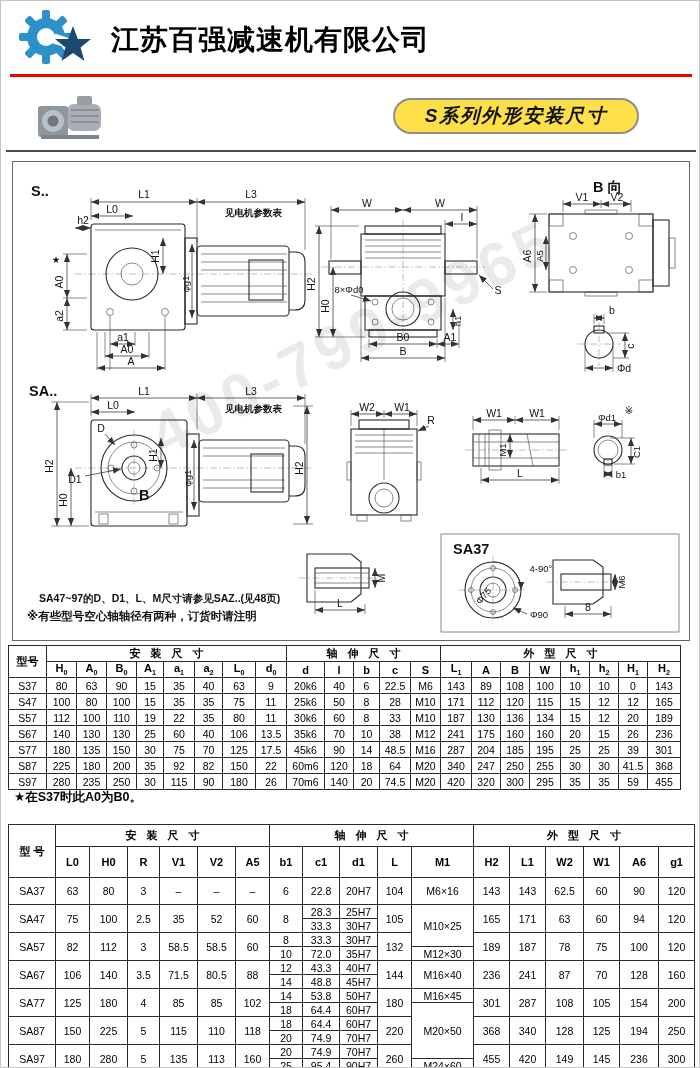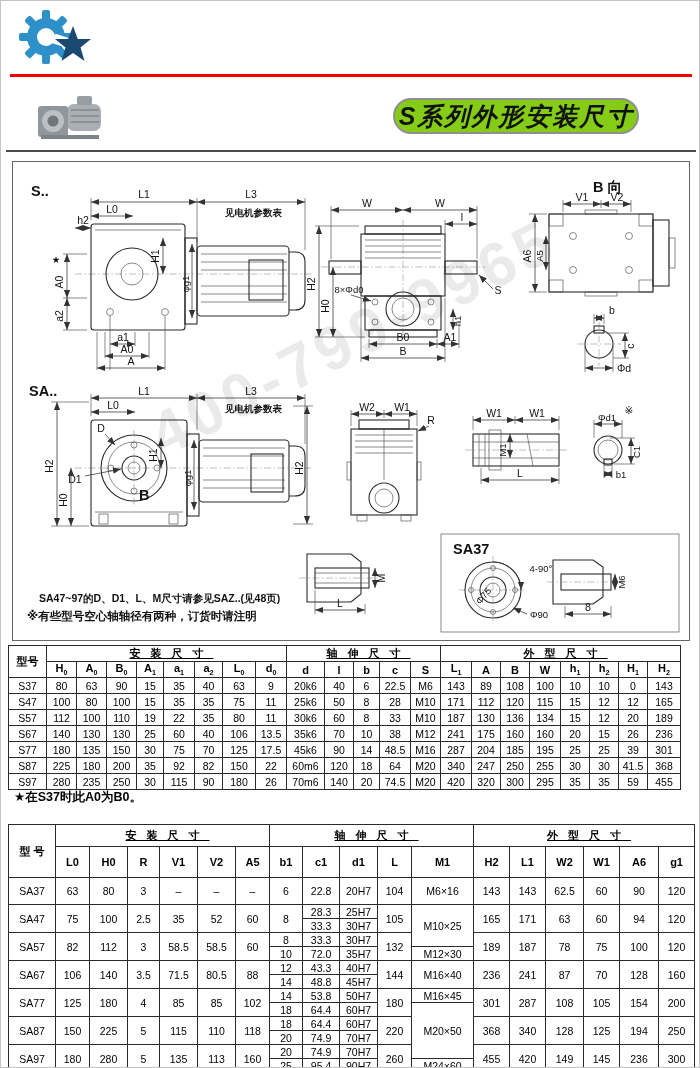--- a/index.html
+++ b/index.html
@@ -2,39 +2,39 @@
 <html><head>
 <meta charset="utf-8">
 <style>
   html,body{margin:0;padding:0;background:#eee;font-family:"Liberation Sans","DejaVu Sans",sans-serif;}
   .page{position:relative;width:700px;height:1068px;margin:0 auto;background:#fff;border:1px solid #c4c4c4;box-sizing:border-box;overflow:hidden;}
   .logo{position:absolute;left:13px;top:5px;}
   .company{position:absolute;left:110px;top:20px;font-size:28px;font-weight:bold;letter-spacing:1px;color:#000;white-space:nowrap;}
   .hotline{position:absolute;left:400px;top:34px;font-size:21px;font-weight:bold;color:#fb0000;white-space:nowrap;}
   .red-line{position:absolute;left:9px;top:73px;width:682px;height:3px;background:#f30000;}
   .thumb{position:absolute;left:32px;top:89px;}
-  .badge{position:absolute;left:392px;top:97px;width:246px;height:36px;border:2px solid #8f8f8f;border-radius:20px;display:flex;align-items:center;justify-content:center;font-size:25px;font-weight:bold;font-style:italic;letter-spacing:2px;color:#111;box-sizing:border-box;background:#84cc16;}
+  .badge{position:absolute;left:392px;top:97px;width:246px;height:36px;border:2px solid #8f8f8f;border-radius:20px;display:flex;align-items:center;justify-content:center;font-size:19px;font-weight:bold;font-style:italic;letter-spacing:2px;color:#111;box-sizing:border-box;background:#fde047;}
   .gray-line{position:absolute;left:5px;top:149px;width:690px;height:2px;background:#4c4c4c;}
   .draw-frame{position:absolute;left:11px;top:160px;width:678px;height:480px;border:1px solid #666;box-sizing:border-box;background:#fff;}
   .watermark{position:absolute;left:-5px;top:140px;width:690px;text-align:center;font-size:62px;font-weight:bold;letter-spacing:5px;color:#000;opacity:.08;transform:rotate(-27deg);pointer-events:none;white-space:nowrap;}
   
   .out{fill:none;stroke:#2b2b2b;stroke-width:1.1;}
   .thin{fill:none;stroke:#4a4a4a;stroke-width:.65;}
   .cl{fill:none;stroke:#8a8a8a;stroke-width:.55;stroke-dasharray:7 2.5 1.5 2.5;}
   .dim{fill:none;stroke:#333;stroke-width:.75;marker-start:url(#ar);marker-end:url(#ar);}
   .ldr{fill:none;stroke:#333;stroke-width:.75;marker-end:url(#ar);}
   text.lbl{font-family:"Liberation Sans","DejaVu Sans",sans-serif;font-size:10.5px;fill:#111;text-anchor:middle;}
   text.sm{font-size:9.5px;}
   text.ttl{font-size:14.5px;font-weight:bold;text-anchor:start;}
   text.note{font-weight:bold;text-anchor:start;fill:#111;}
   
   .t{position:absolute;left:7px;width:624px;border-collapse:collapse;table-layout:fixed;font-size:10.5px;color:#000;background:#fff;}
   .t th,.t td{border:1px solid #2a2a2a;text-align:center;vertical-align:middle;padding:0;white-space:nowrap;overflow:hidden;}
   .t th{font-weight:bold;font-size:11px;}
-  .grp{letter-spacing:10px;text-indent:10px;text-decoration:underline;}
+  .grp{letter-spacing:10px;text-indent:10px;}
   .mdl{font-weight:normal;}
   sub{font-size:.65em;}
   #table1{top:644px;}
   #table1 td,#table1 thead th{height:15px;}
   #table2{top:823px;}
   #table2 td{height:13px;}
   #table2 tr.tall td{height:26px;}
   #table2 thead tr:first-child th{height:21px;}
   #table2 thead tr:last-child th{height:30px;}
   .fn{position:absolute;left:13px;top:788px;font-size:12.5px;font-weight:bold;color:#000;}
@@ -55,20 +55,21 @@
         <rect x="28" y="4" width="8" height="11" rx="2" transform="rotate(45 32 31)"></rect>
         <rect x="28" y="47" width="8" height="11" rx="2" transform="rotate(45 32 31)"></rect>
         <rect x="5" y="27" width="11" height="8" rx="2" transform="rotate(45 32 31)"></rect>
         <rect x="48" y="27" width="11" height="8" rx="2" transform="rotate(45 32 31)"></rect>
       </g>
     </g>
     <circle cx="32" cy="31" r="9" fill="#fff"></circle>
     <rect x="40" y="25" width="18" height="10" fill="#fff" transform="rotate(18 32 31)"></rect>
     <path fill="#1b4871" d="M59 20 L63.8 33 L77 33 L66.5 41.5 L70.5 55 L59 47 L47.5 55 L51.5 41.5 L41 33 L54.2 33 Z"></path>
   </svg>
+  <div class="company">江苏百强减速机有限公司</div>
   <div class="red-line"></div>
 
   <svg class="thumb" width="82" height="58" viewBox="0 0 82 58">
     <rect x="34" y="14" width="34" height="27" rx="7" fill="#a9afb5"></rect>
     <line x1="38" y1="20" x2="66" y2="20" stroke="#8b9197" stroke-width="2"></line>
     <line x1="38" y1="26" x2="66" y2="26" stroke="#8b9197" stroke-width="2"></line>
     <line x1="38" y1="32" x2="66" y2="32" stroke="#8b9197" stroke-width="2"></line>
     <rect x="44" y="6" width="15" height="9" rx="2" fill="#979da3"></rect>
     <rect x="5" y="16" width="30" height="31" rx="3" fill="#8f969c"></rect>
     <circle cx="20" cy="31" r="11" fill="#bac0c5"></circle>

